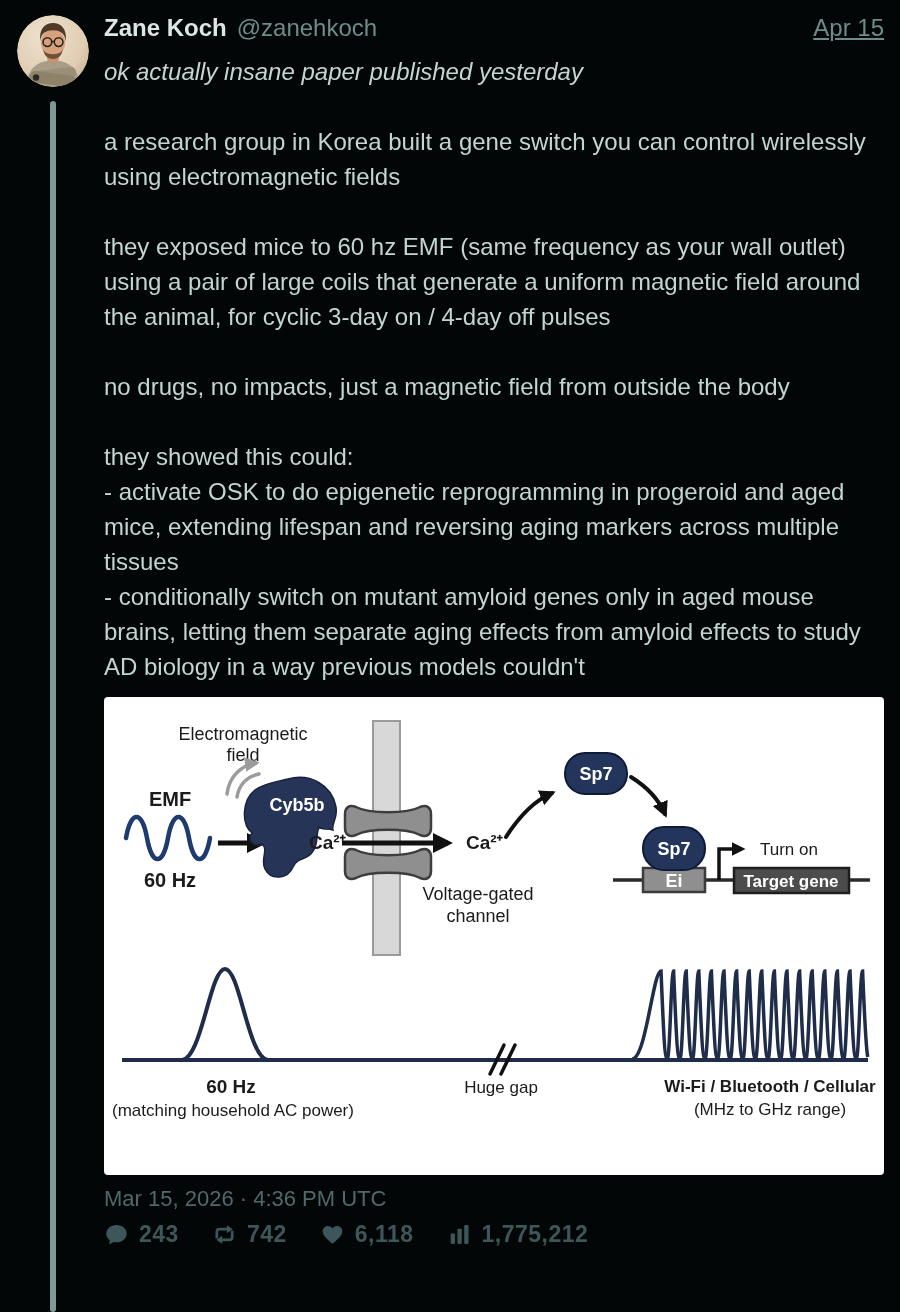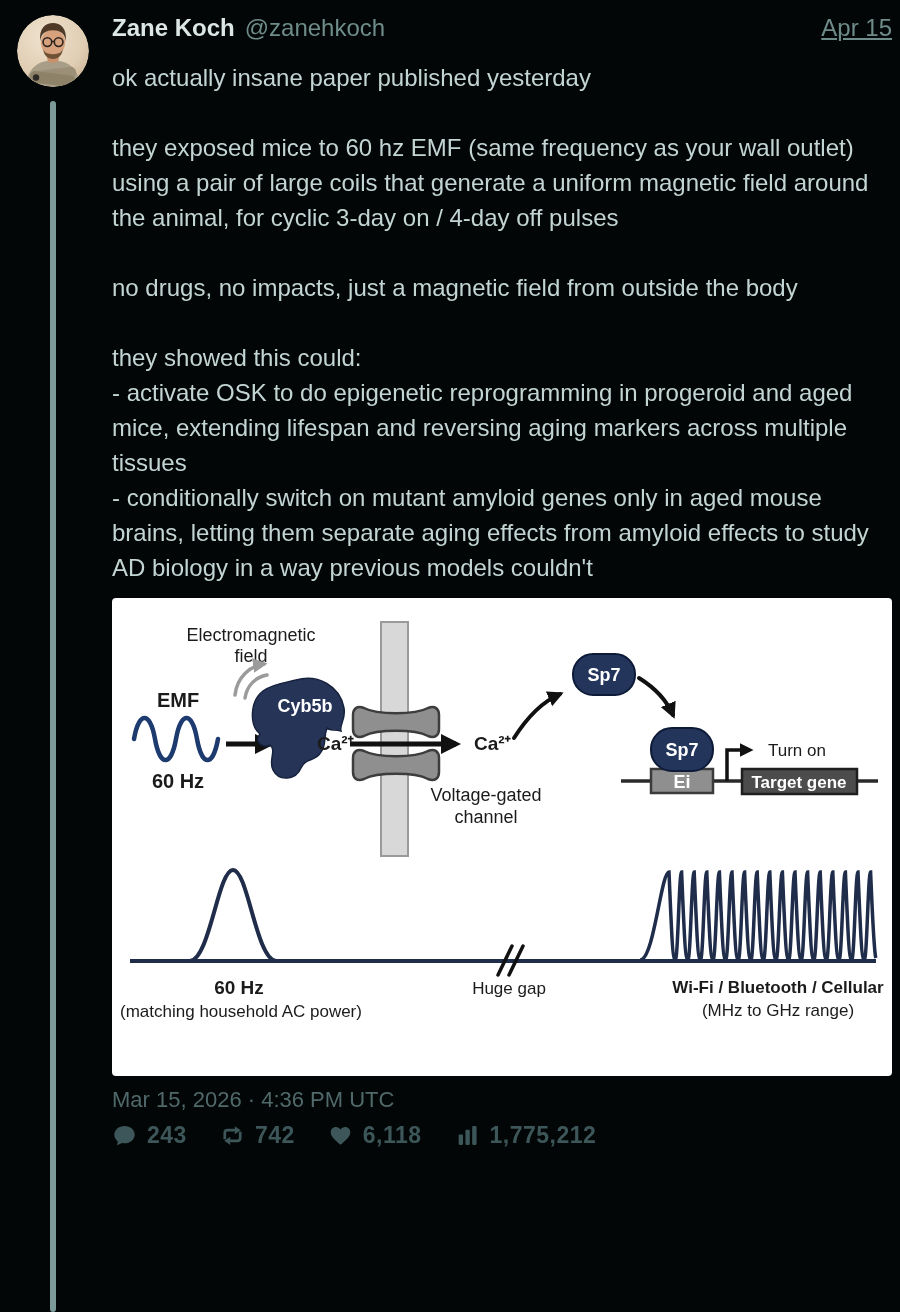--- a/index.html
+++ b/index.html
@@ -10,29 +10,29 @@
     -webkit-font-smoothing:antialiased;
   }
   .thread-line {
     position:absolute; left:50px; top:101px; bottom:0; width:6px;
     background:#7b9a98; border-radius:3px;
   }
   .avatar {
     position:absolute; left:17px; top:15px; width:72px; height:72px;
     border-radius:50%; overflow:hidden; display:block;
   }
-  .content { position:absolute; left:112px; top:14px; width:780px; }
+  .content { position:absolute; left:104px; top:14px; width:780px; }
   .header-row { display:flex; align-items:baseline; height:34px; }
   .author-name { font-weight:bold; font-size:24px; color:#dbe6e5; }
   .author-handle { font-size:24px; color:#6e8c8a; margin-left:10px; }
   .spacer { flex:1; }
   .tweet-date { font-size:24px; color:#6e8c8a;text-decoration:underline; }
   .tweet-text { color:#c3d5d3; font-size:24px; line-height:35px; }
   .para { white-space:pre-line; margin-top:35px; }
-  .para:first-child { margin-top:12px; }
+  .para:first-child { margin-top:6px;font-style:italic; }
   .figure-card {
     margin-top:13px; width:780px; height:478px; background:#ffffff;
     border-radius:4px; overflow:hidden;
   }
   .figure-card svg { display:block; }
   .timestamp { margin-top:11px; font-size:22px; color:#50696b; }
   .stats-row { margin-top:9px; display:flex; align-items:center; color:#3d5659; }
   .stat { display:flex; align-items:center; margin-right:33px; cursor:default; }
   .stat svg { display:block; margin-right:10px; }
   .stat .val { font-size:23px; font-weight:bold; letter-spacing:0.5px; }
@@ -81,20 +81,21 @@
 
   <div class="header-row">
     <span class="author-name">Zane Koch</span>
     <span class="author-handle">@zanehkoch</span>
     <span class="spacer"></span>
     <span class="tweet-date">Apr 15</span>
   </div>
 
   <div class="tweet-text">
     <div class="para">ok actually insane paper published yesterday</div>
+    <div class="para">a research group in Korea built a gene switch you can control wirelessly using electromagnetic fields</div>
     <div class="para">they exposed mice to 60 hz EMF (same frequency as your wall outlet) using a pair of large coils that generate a uniform magnetic field around the animal, for cyclic 3-day on / 4-day off pulses</div>
     <div class="para">no drugs, no impacts, just a magnetic field from outside the body</div>
     <div class="para">they showed this could:
 - activate OSK to do epigenetic reprogramming in progeroid and aged mice, extending lifespan and reversing aging markers across multiple tissues
 - conditionally switch on mutant amyloid genes only in aged mouse brains, letting them separate aging effects from amyloid effects to study AD biology in a way previous models couldn't</div>
   </div>
 
   <div class="figure-card">
     <svg width="780" height="428" viewBox="0 0 780 428">
       <defs>

